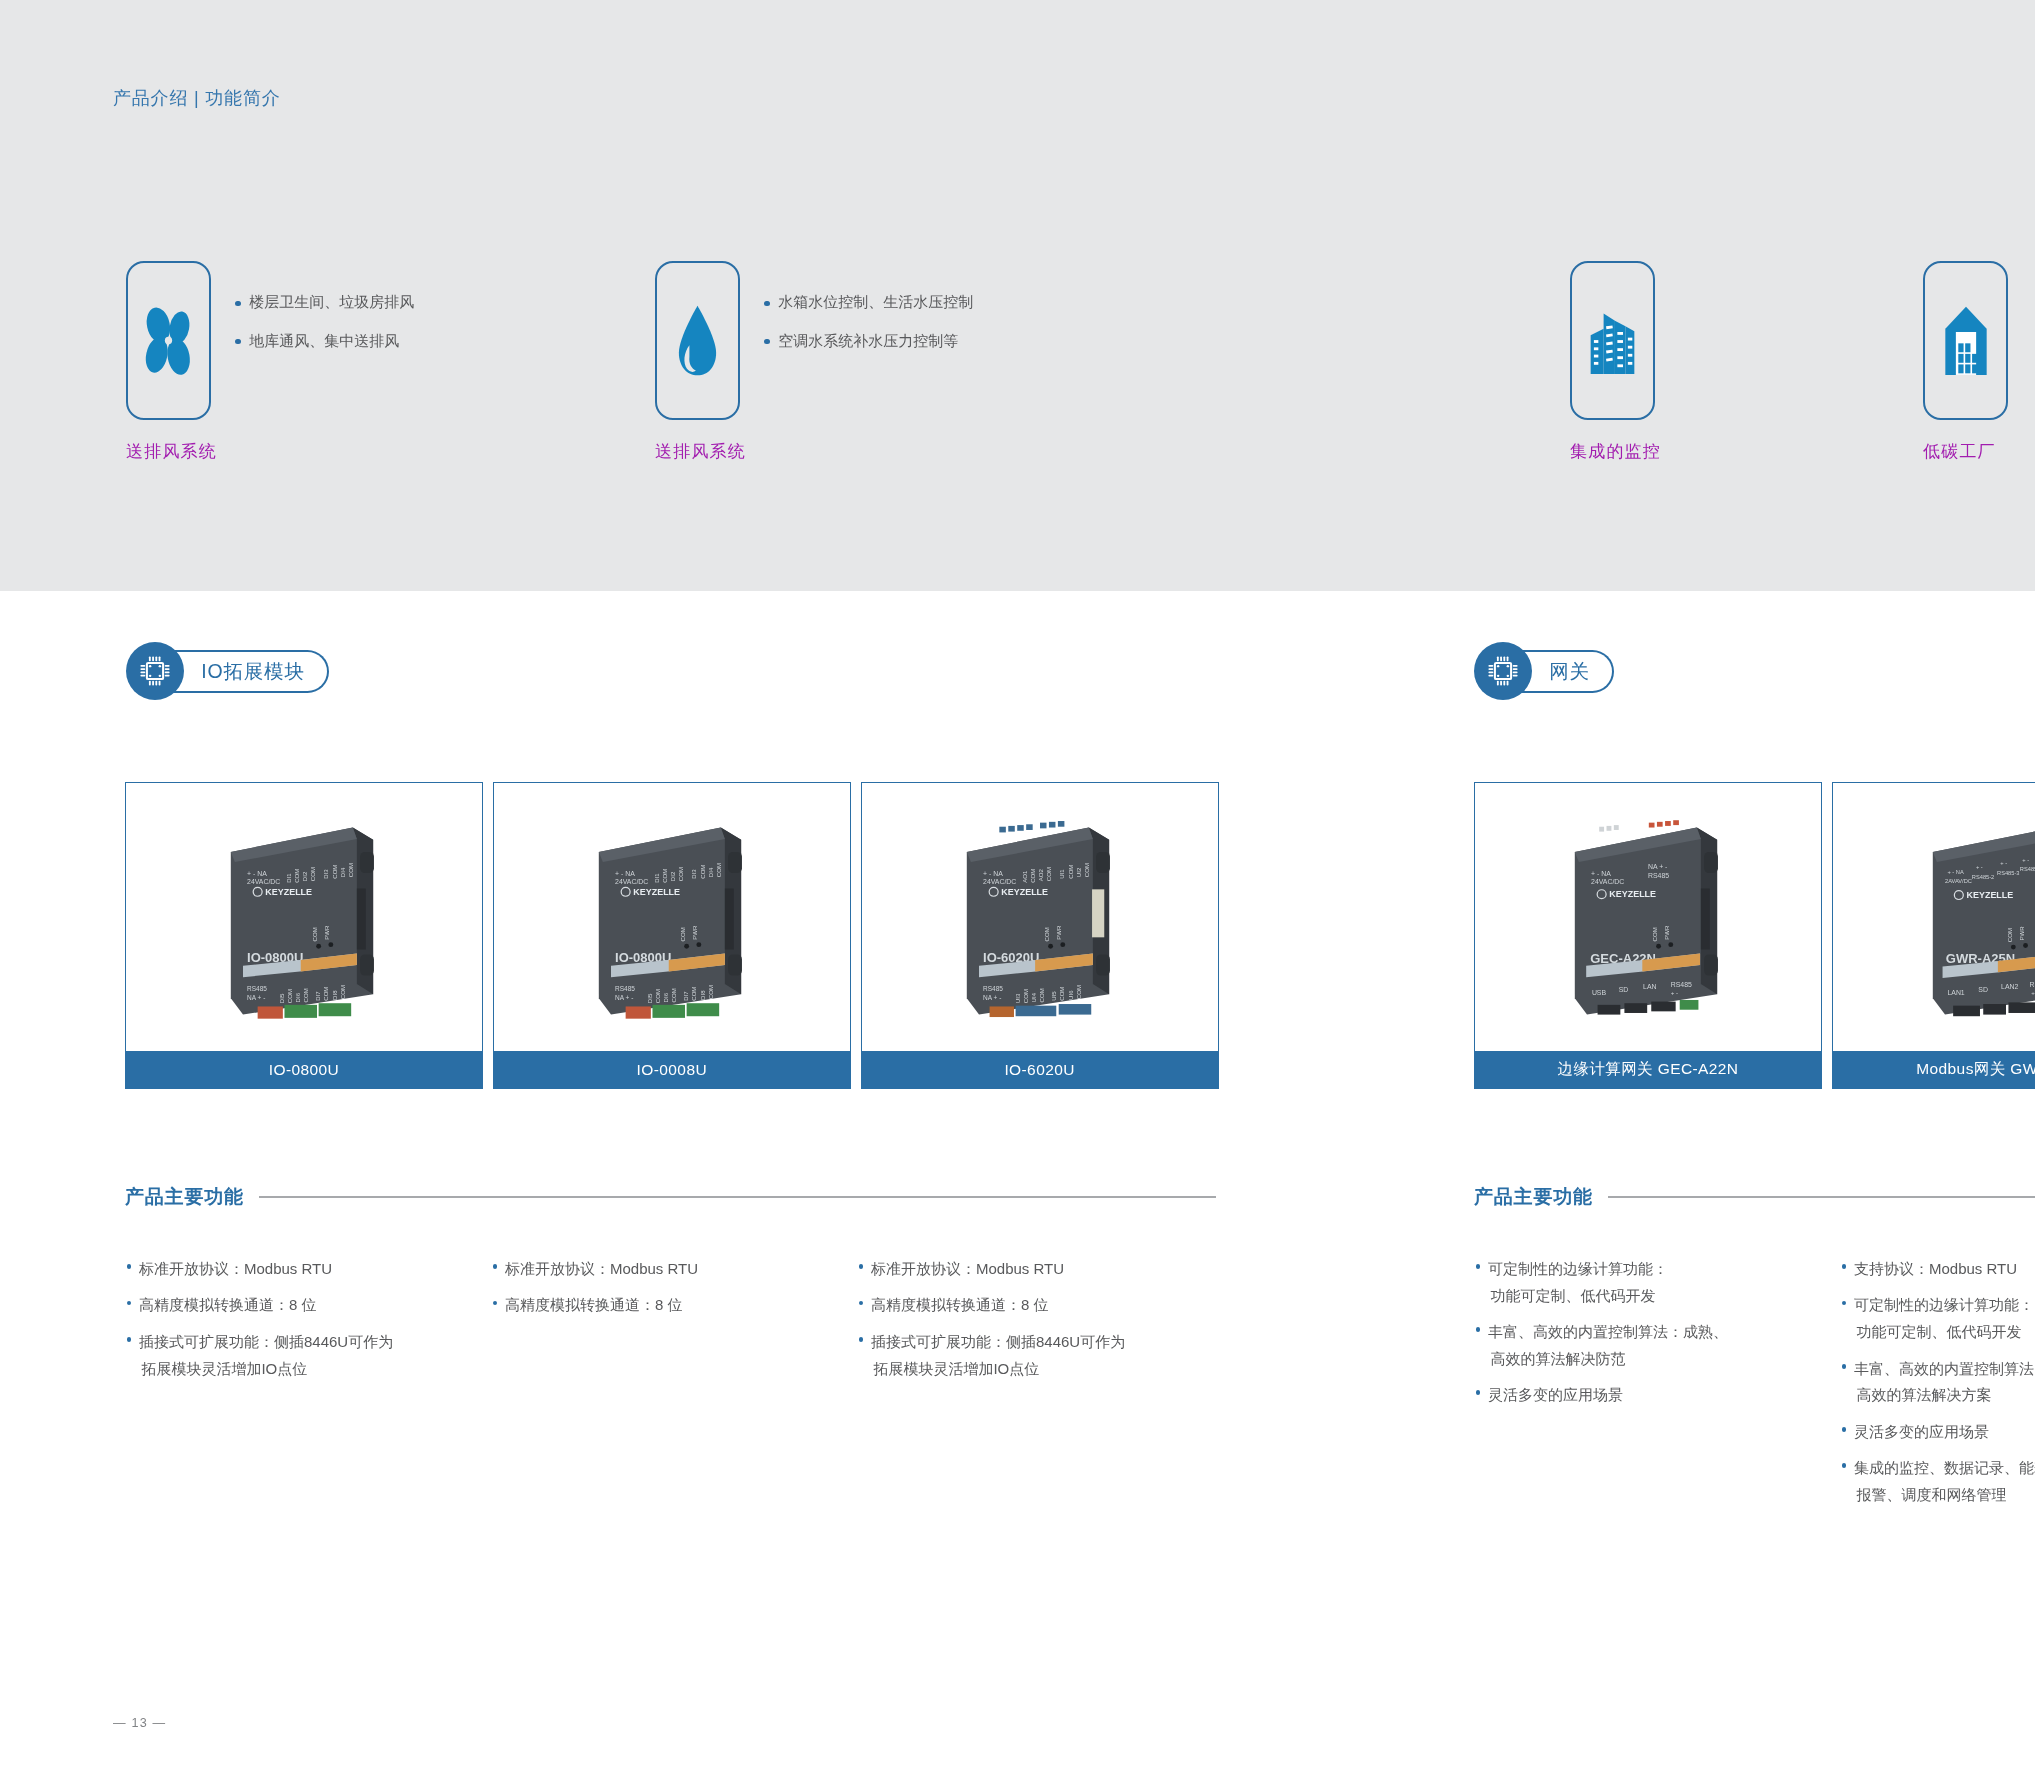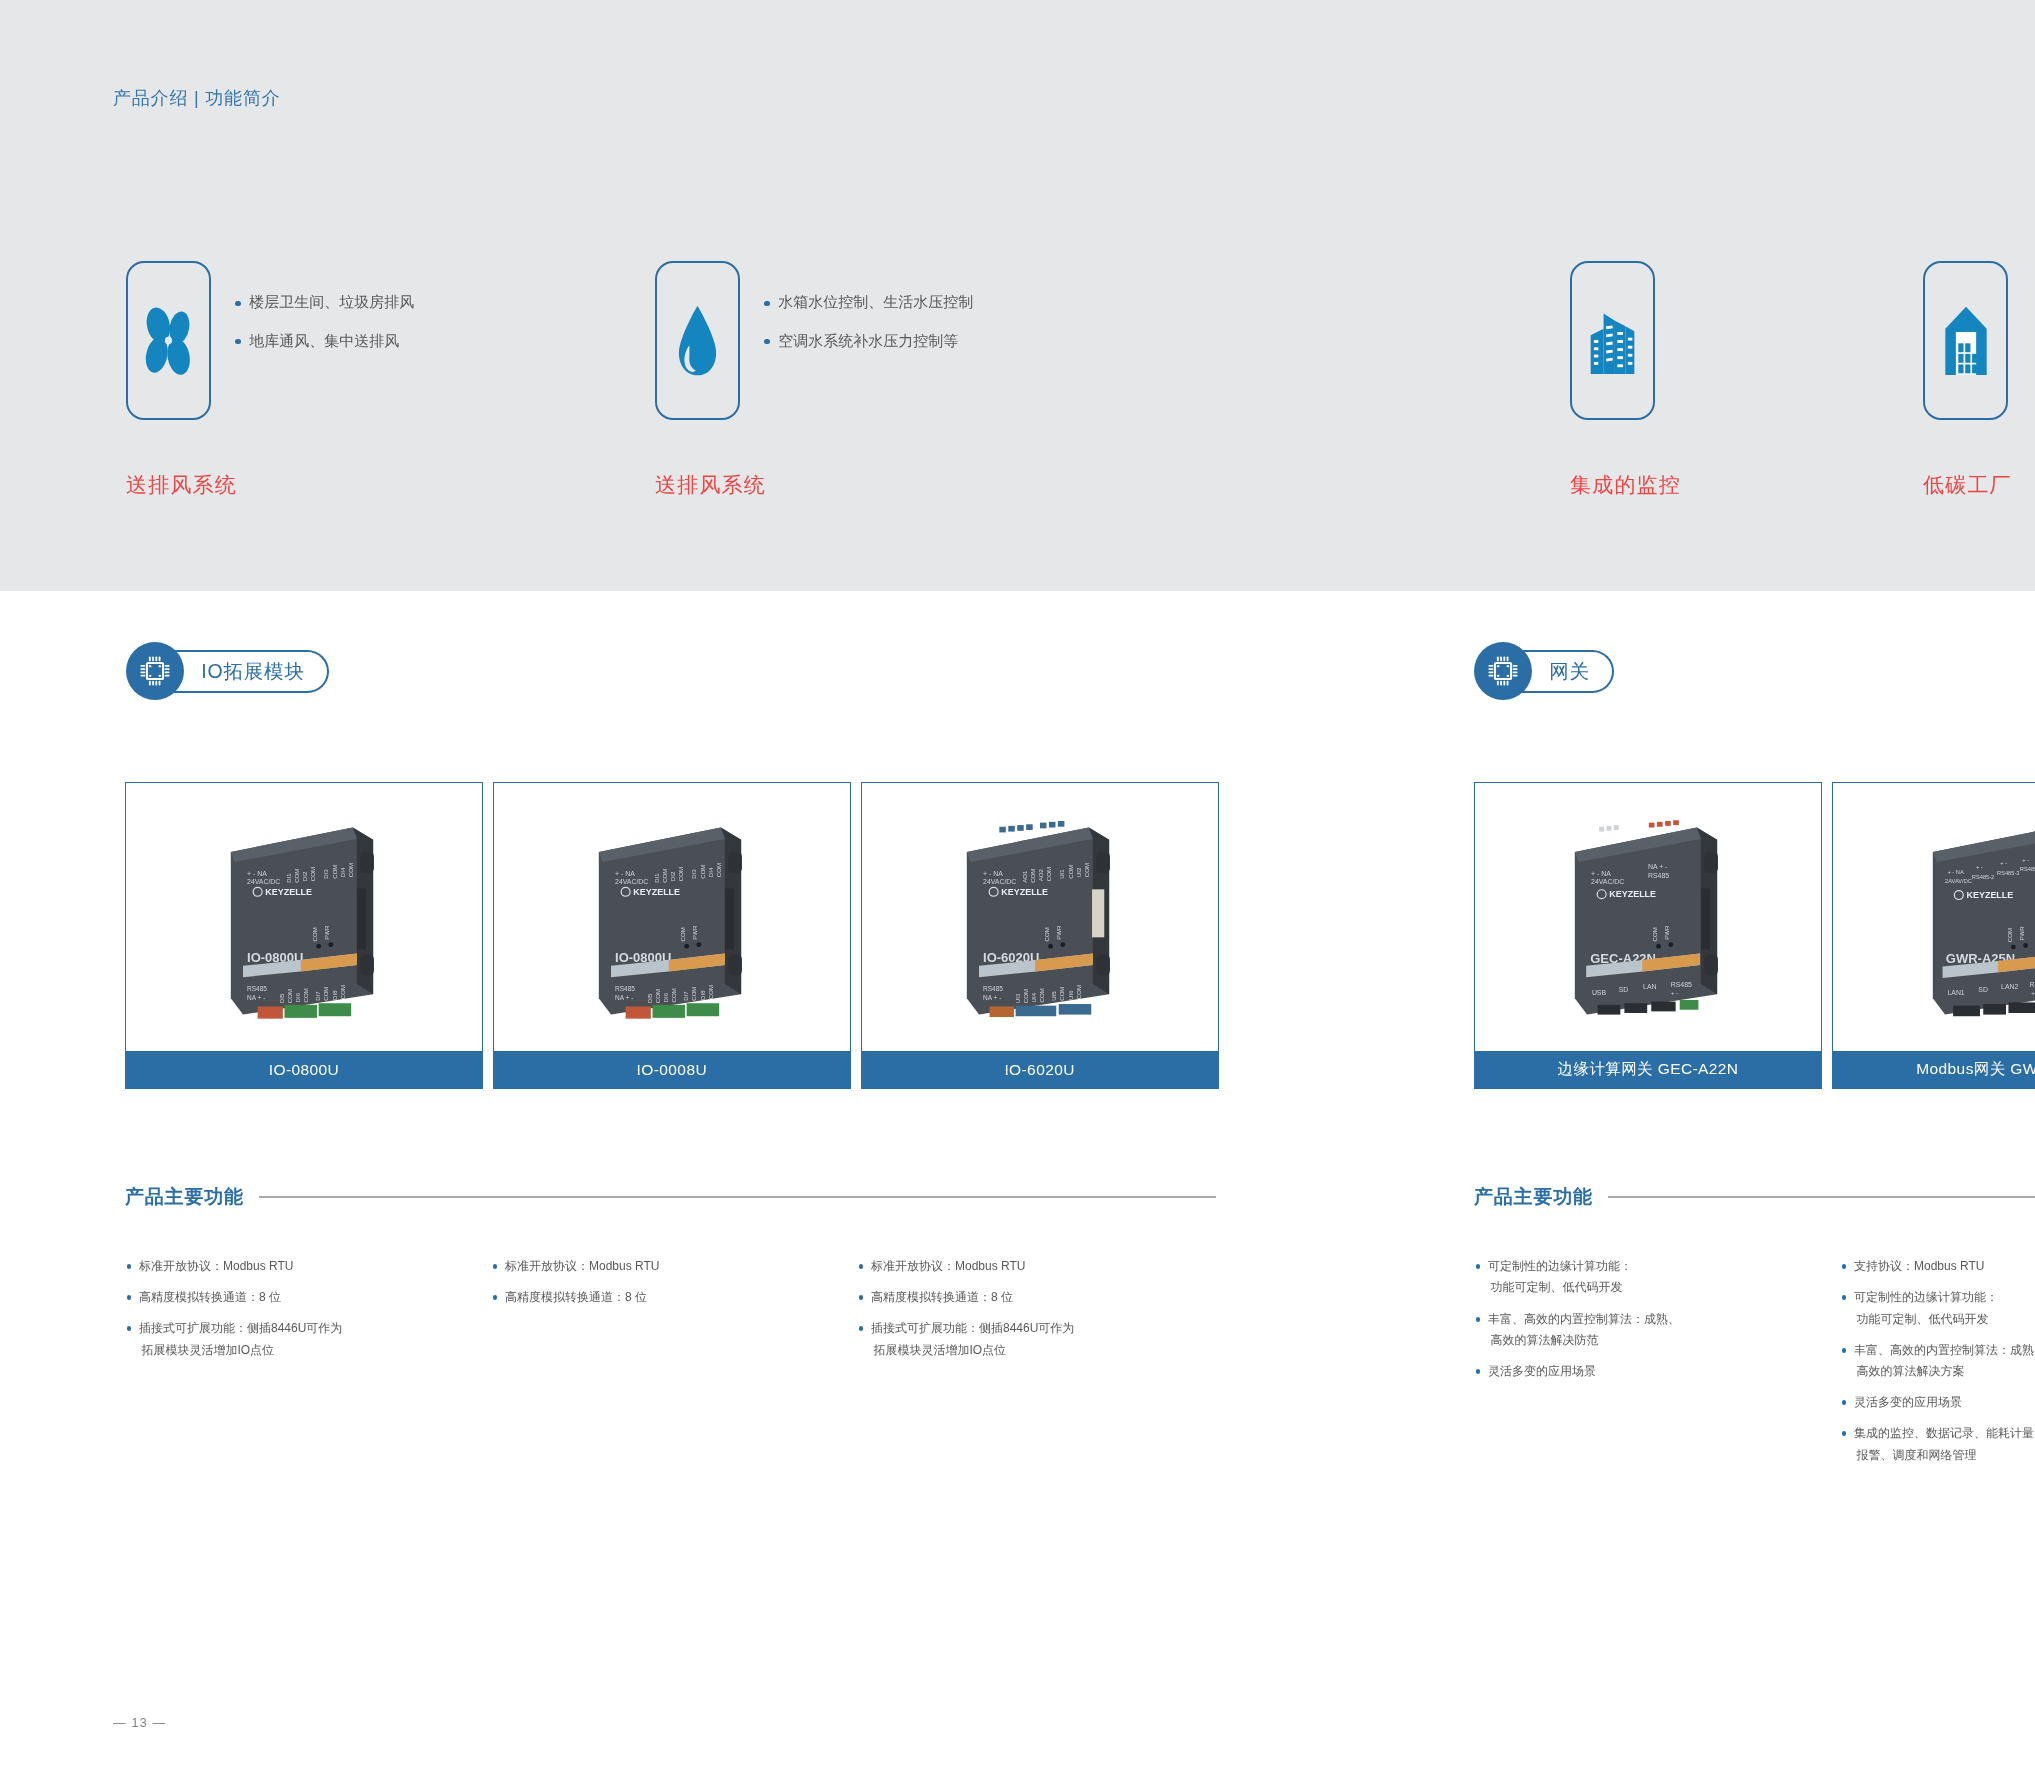--- a/index.html
+++ b/index.html
@@ -26,21 +26,21 @@
     position:absolute; top:261px;
   }
   .icon-frame {
     width:85px; height:159px;
     border:2px solid #2a6ea5; border-radius:18px;
     background:transparent;
     display:flex; align-items:center; justify-content:center;
   }
   .icon-frame svg { display:block; }
   .scen-title {
-    margin-top:51px; font-size:21px; color:#ef4444; letter-spacing:1.2px;
+    margin-top:20px; font-size:17px; color:#a21caf; letter-spacing:1.2px;
     white-space:nowrap;
   }
   .scen-bullets {
     position:absolute; left:107px; top:33px; width:366px;
   }
   .scen-bullets li {
     list-style:none; position:relative; padding-left:16.3px;
     font-size:15px; line-height:1.0; color:#58595b; white-space:nowrap;
     margin-bottom:23.6px;
   }
@@ -85,21 +85,21 @@
     font-size:19px; color:#2a6ea5; font-weight:700; letter-spacing:0.8px; white-space:nowrap;
   }
   .feat-head .rule {
     height:1.2px; background:#a7a9ac; margin-left:14.7px;
   }
 
   
   .feat-cols { position:absolute; display:flex; }
   .feat-col li {
     list-style:none; position:relative; padding-left:14px;
-    font-size:12px; line-height:1.78; color:#58595b;
+    font-size:15px; line-height:1.78; color:#58595b;
     margin-bottom:9.8px;
   }
   .feat-col li:before {
     content:""; position:absolute; left:1.6px; top:8.1px;
     width:4.9px; height:4.9px; border-radius:50%; background:#2a6ea5;
   }
   .feat-col li .cont { display:block; padding-left:2.4px; }
 
   
   .pg {

